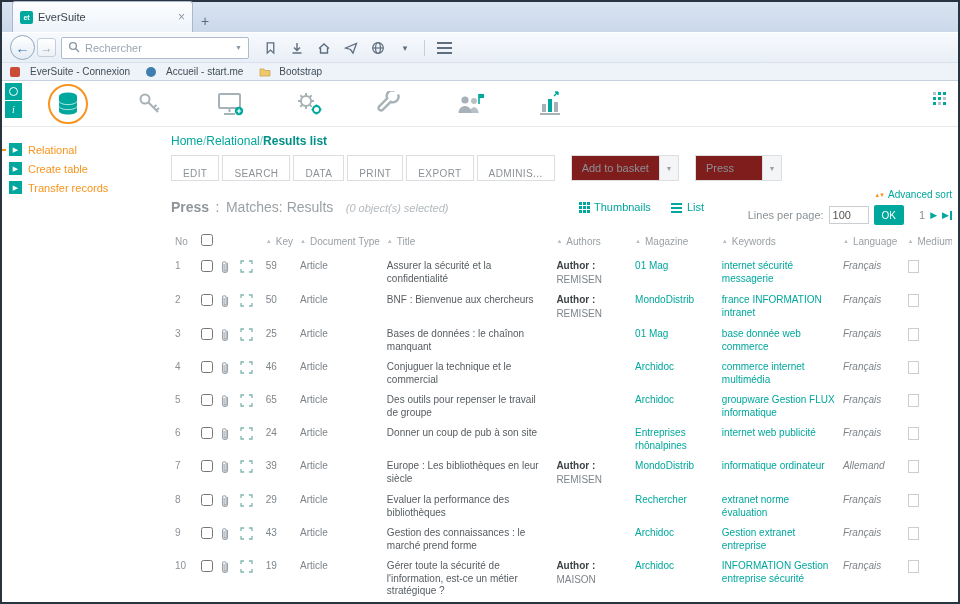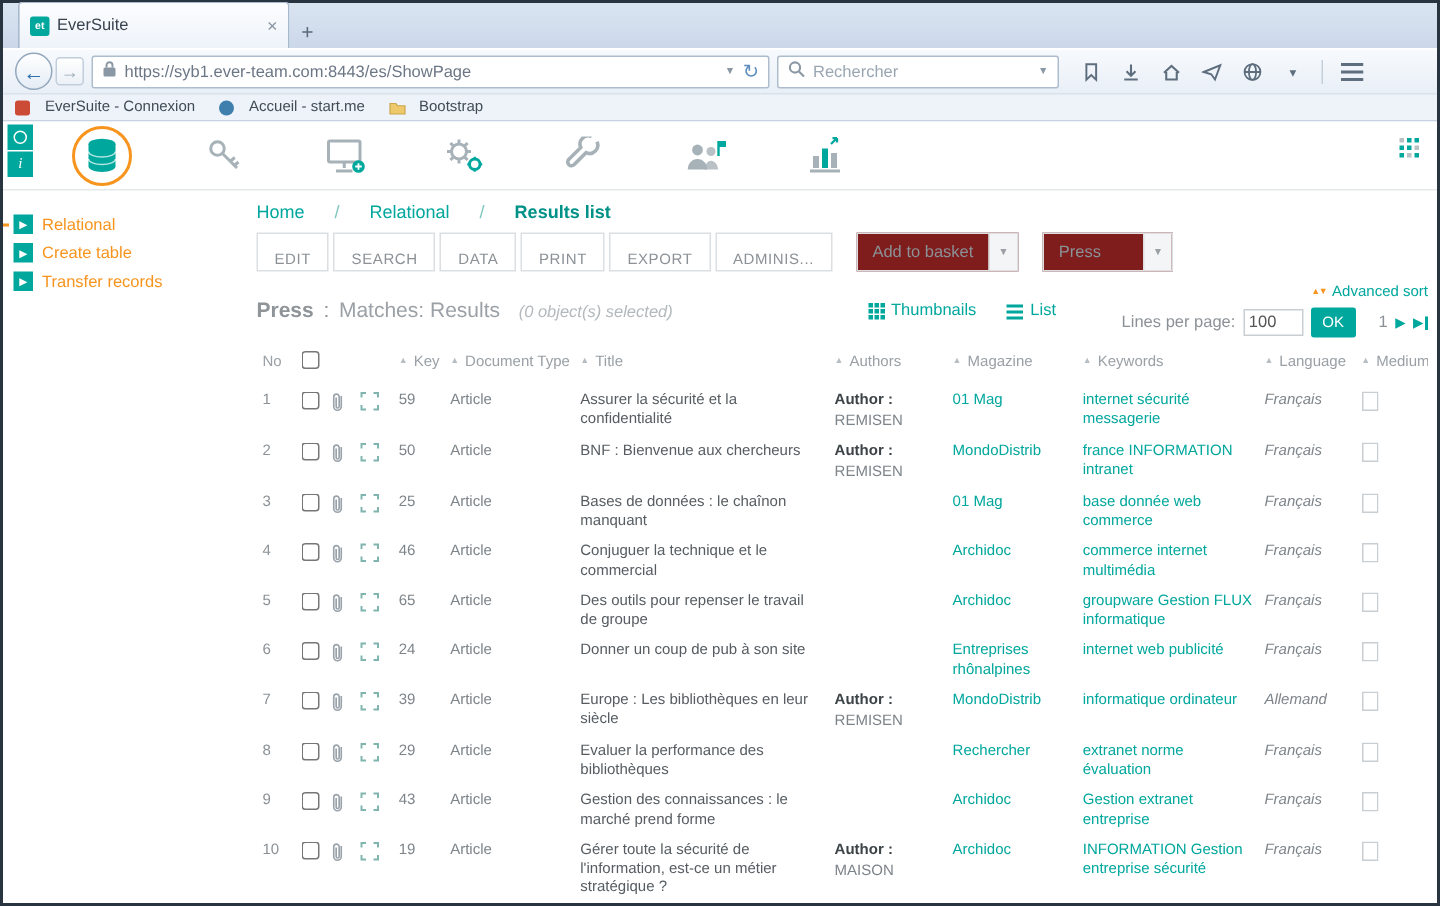--- a/index.html
+++ b/index.html
@@ -61,21 +61,21 @@
 
   .content{flex:1;display:flex;min-height:0}
   .sidebar{width:163px;flex:0 0 auto;padding-top:13px}
   .side-item{display:flex;align-items:center;gap:6px;padding:3px 0 3px 7px;position:relative}
   .side-item.active::before{content:"";position:absolute;left:0;top:50%;transform:translateY(-50%);width:4px;height:2px;background:#f7941e}
   .side-arrow{width:13px;height:13px;flex:0 0 auto;background:#00a79d;color:#fff;display:flex;align-items:center;justify-content:center;font-size:7px}
   .side-arrow::before{content:"▶"}
   .side-label{font-size:11px;color:#f7941e;white-space:nowrap}
 
   .main{flex:1;min-width:0;overflow:hidden;padding:5px 6px 0 6px}
-  .breadcrumb{font-size:12px;display:flex;gap:20px;align-items:center;margin-top:2px}
+  .breadcrumb{font-size:12px;display:flex;gap:0;align-items:center;margin-top:2px}
   .breadcrumb a{color:#00a79d;text-decoration:none}
   .bc-sep{color:#7fc6c0}
   .bc-current{color:#009187;font-weight:bold}
 
   .menubar{display:flex;align-items:center;gap:3px;margin-top:7px}
   .menu-btn{height:26px;padding:12px 11px;background:#fff;border:1px solid #dcdfe2;color:#8b9196;font-size:10px;letter-spacing:.4px;font-family:"Liberation Sans",sans-serif}
   .dropdown{height:26px;margin-left:13px;border:1px solid #dcdfe2;display:flex;align-items:stretch;font-size:11px;color:#8b9196;background:#7f1d1d}
   .dd-label{display:flex;align-items:center;padding:0 10px;min-width:66px}
   .dd-caret{width:19px;border-left:1px solid #dcdfe2;background:#f4f5f6;display:flex;align-items:center;justify-content:center;color:#9aa0a5;font-size:7px}
   .dd-caret::before{content:"▼"}
@@ -128,29 +128,20 @@
       <span class="favicon">et</span>
       <span class="tab-title">EverSuite</span>
       <span class="tab-close"></span>
     </div>
     <div class="newtab"></div>
   </div>
 
   <div class="navbar">
     <div class="nav-back"></div>
     <div class="nav-fwd"></div>
-    <div class="urlbar">
-      <span><svg width="10" height="12" viewBox="0 0 10 12">
-            <rect x="1" y="5" width="8" height="6" rx="1" fill="#8a97a5"></rect>
-            <path d="M3 5V3.5a2 2 0 0 1 4 0V5" stroke="#8a97a5" fill="none" stroke-width="1.3"></path>
-          </svg></span>
-      <span class="url-text">https://syb1.ever-team.com:8443/es/ShowPage</span>
-      <span class="url-caret"></span>
-      <span class="url-reload"></span>
-    </div>
     <div class="searchbox">
       <span><svg width="12" height="12" viewBox="0 0 12 12" fill="none" stroke="#8a97a5" stroke-width="1.4">
             <circle cx="5" cy="5" r="3.4"></circle>
             <path d="M7.6 7.6L11 11"></path>
           </svg></span>
       <span class="search-text">Rechercher</span>
       <span class="url-caret"></span>
     </div>
     <div class="nav-icons">
       <span class="ni">

